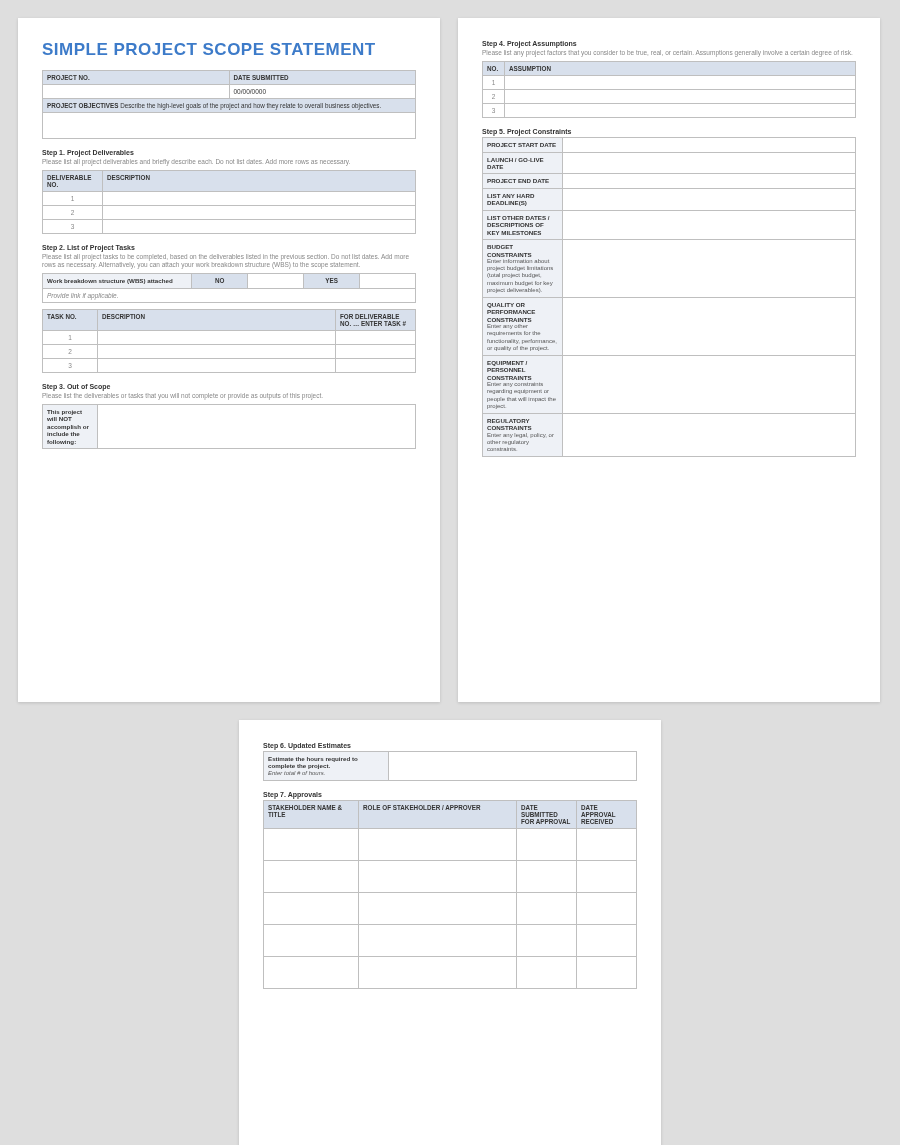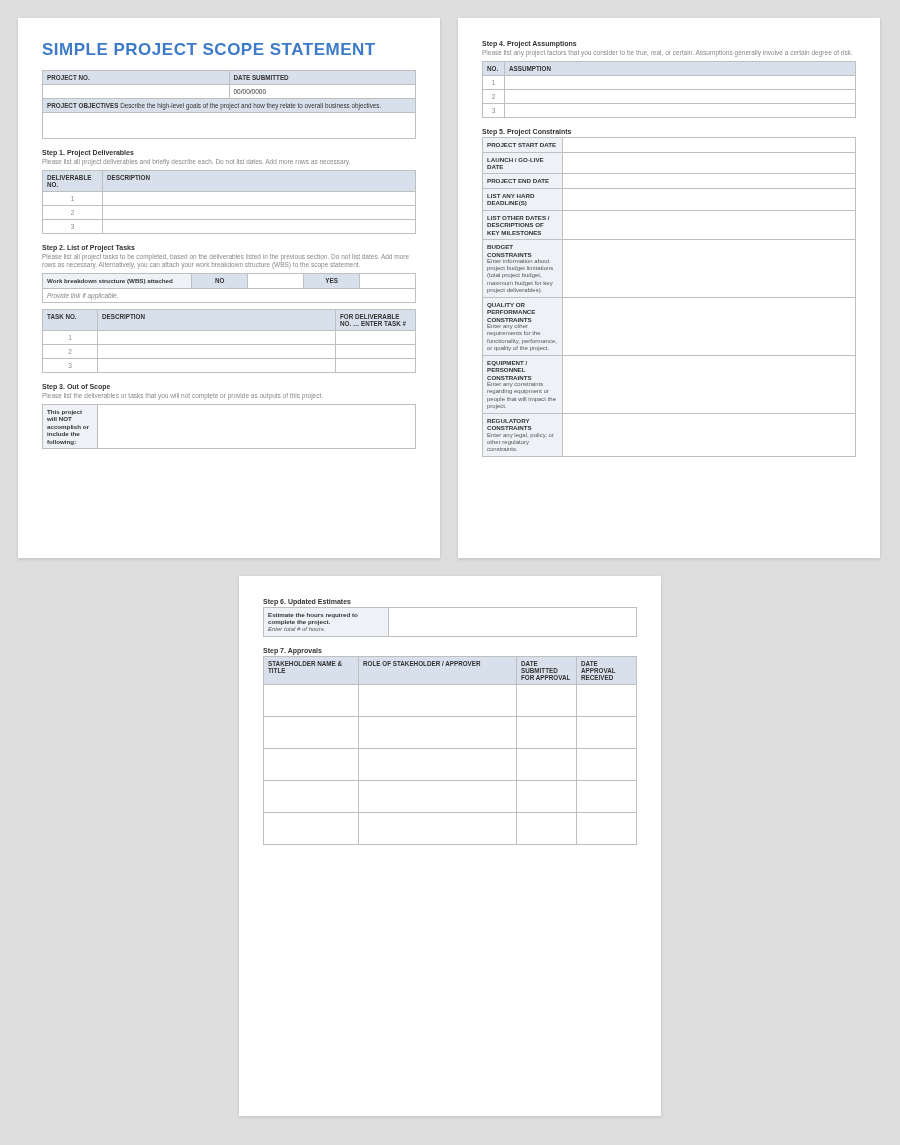--- a/index.html
+++ b/index.html
@@ -14,21 +14,21 @@
   .pages-row {
     display: flex;
     gap: 18px;
     margin-bottom: 18px;
   }
   .page {
     background: #fff;
     box-shadow: 0 1px 3px rgba(0,0,0,0.15);
     padding: 22px 24px;
     width: 422px;
-    height: 540px;
+    height: 684px;
   }
   .page3-wrap { display:flex; justify-content:center; }
   .page3 {
     background:#fff;
     box-shadow:0 1px 3px rgba(0,0,0,0.15);
     padding:22px 24px;
     width:422px;
     height:540px;
   }
   h1.title {

